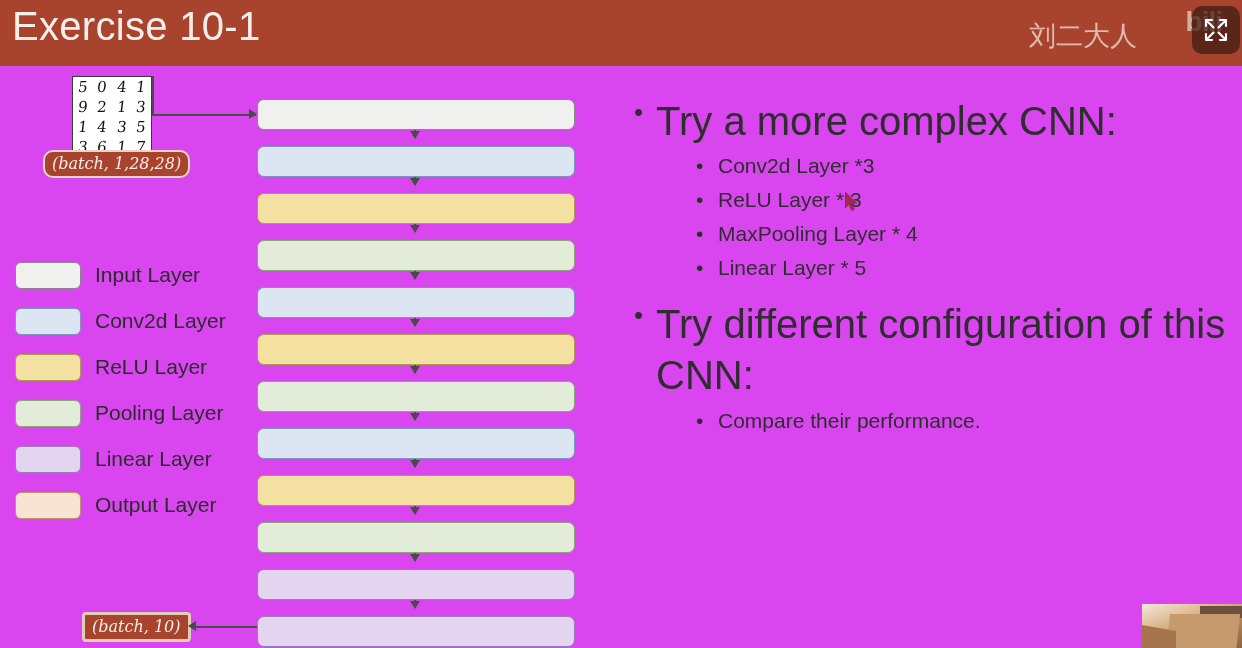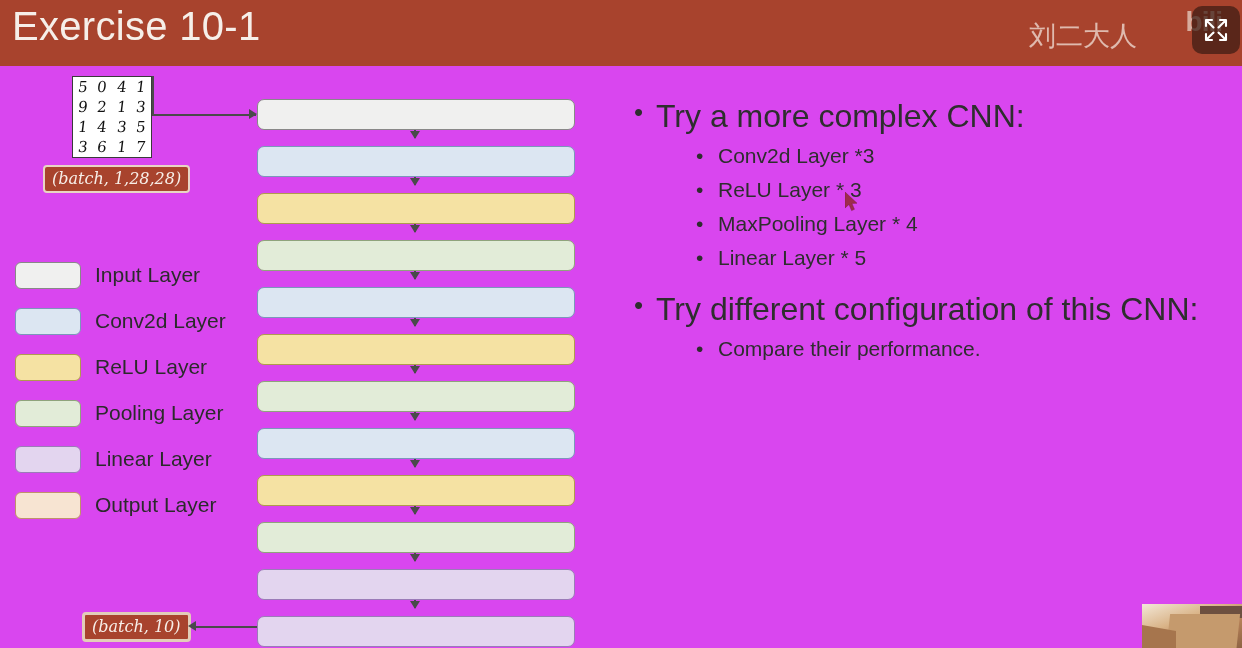--- a/index.html
+++ b/index.html
@@ -73,21 +73,21 @@
     background: #a8432d;
     border: 2.5px solid #e8d5c4;
     border-radius: 4px;
     color: #f7eee8;
     font-family: "DejaVu Serif", serif;
     font-size: 16px;
     padding: 2px 7px 3px 7px;
     white-space: nowrap;
   }
   .shape-tag i { font-style: italic; }
-  #tag-input  { left: 43px; top: 165px; }
+  #tag-input  { left: 43px; top: 150px; border-radius: 10px; }
   #tag-output { left: 82px; top: 612px; border-width:3px; border-color:#e2cdb8; }
 
   
   #legend { position: absolute; left: 0px; top: 252px; }
   .legend-row {
     position: relative;
     height: 46px;
     display: flex; align-items: center;
   }
   .legend-swatch {
@@ -147,21 +147,21 @@
     border-right: 8px solid #4a4a4a;
   }
 
   
   #bullets {
     position: absolute; left: 632px; top: 96px;
     width: 600px;
   }
   .b1 {
     position: relative;
-    font-size: 32px; color: #2e2e2e;
+    font-size: 40px; color: #2e2e2e;
     line-height: 1.28;
     padding-left: 24px;
     margin-bottom: 2px;
   }
   .b1::before {
     content: "\2022";
     position: absolute; left: 2px; top: 0;
     font-size: 26px;
   }
   .b2 {

